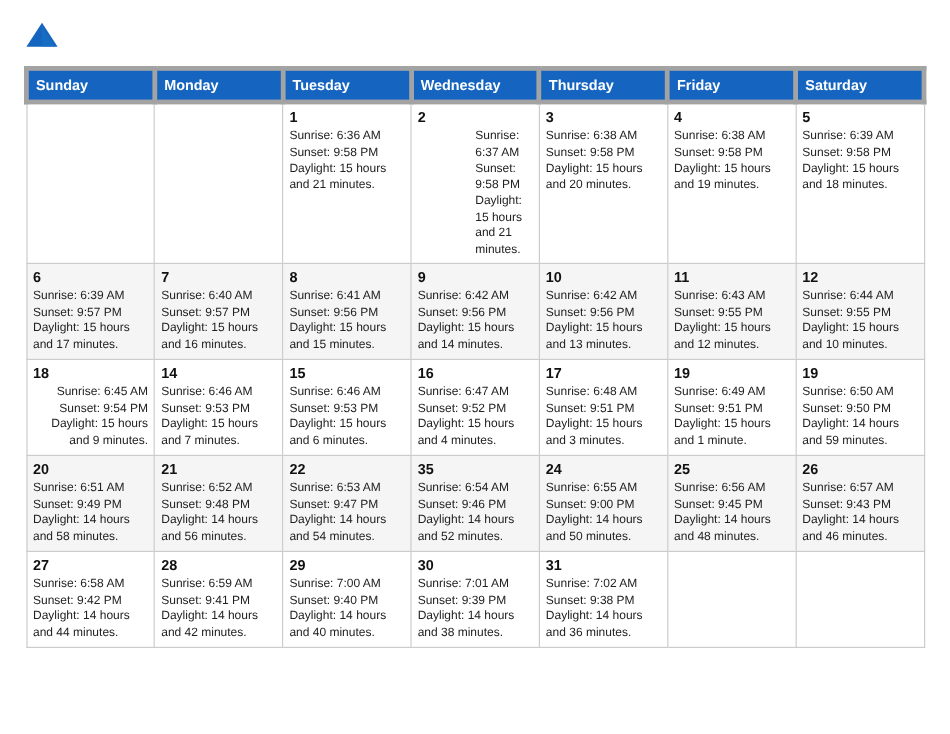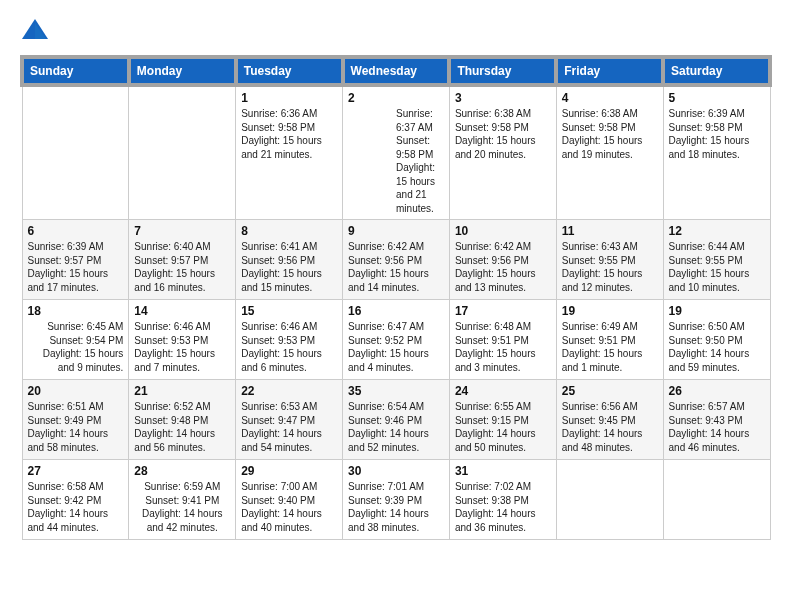--- a/index.html
+++ b/index.html
@@ -277,21 +277,21 @@
           </td>
           <td>
             <div class="day-num">35</div>
             <div class="day-info" style="white-space: pre-line;">Sunrise: 6:54 AM
 Sunset: 9:46 PM
 Daylight: 14 hours and 52 minutes.</div>
           </td>
           <td>
             <div class="day-num">24</div>
             <div class="day-info" style="white-space: pre-line;">Sunrise: 6:55 AM
-Sunset: 9:15 PM
+Sunset: 9:00 PM
 Daylight: 14 hours and 50 minutes.</div>
           </td>
           <td>
             <div class="day-num">25</div>
             <div class="day-info" style="white-space: pre-line;">Sunrise: 6:56 AM
 Sunset: 9:45 PM
 Daylight: 14 hours and 48 minutes.</div>
           </td>
           <td>
             <div class="day-num">26</div>
@@ -302,21 +302,21 @@
         </tr>
         <tr>
           <td>
             <div class="day-num">27</div>
             <div class="day-info" style="white-space: pre-line;">Sunrise: 6:58 AM
 Sunset: 9:42 PM
 Daylight: 14 hours and 44 minutes.</div>
           </td>
           <td>
             <div class="day-num">28</div>
-            <div class="day-info" style="white-space: pre-line; text-align: center;">Sunrise: 6:59 AM
+            <div class="day-info" style="white-space: pre-line;">Sunrise: 6:59 AM
 Sunset: 9:41 PM
 Daylight: 14 hours and 42 minutes.</div>
           </td>
           <td>
             <div class="day-num">29</div>
             <div class="day-info" style="white-space: pre-line;">Sunrise: 7:00 AM
 Sunset: 9:40 PM
 Daylight: 14 hours and 40 minutes.</div>
           </td>
           <td>

